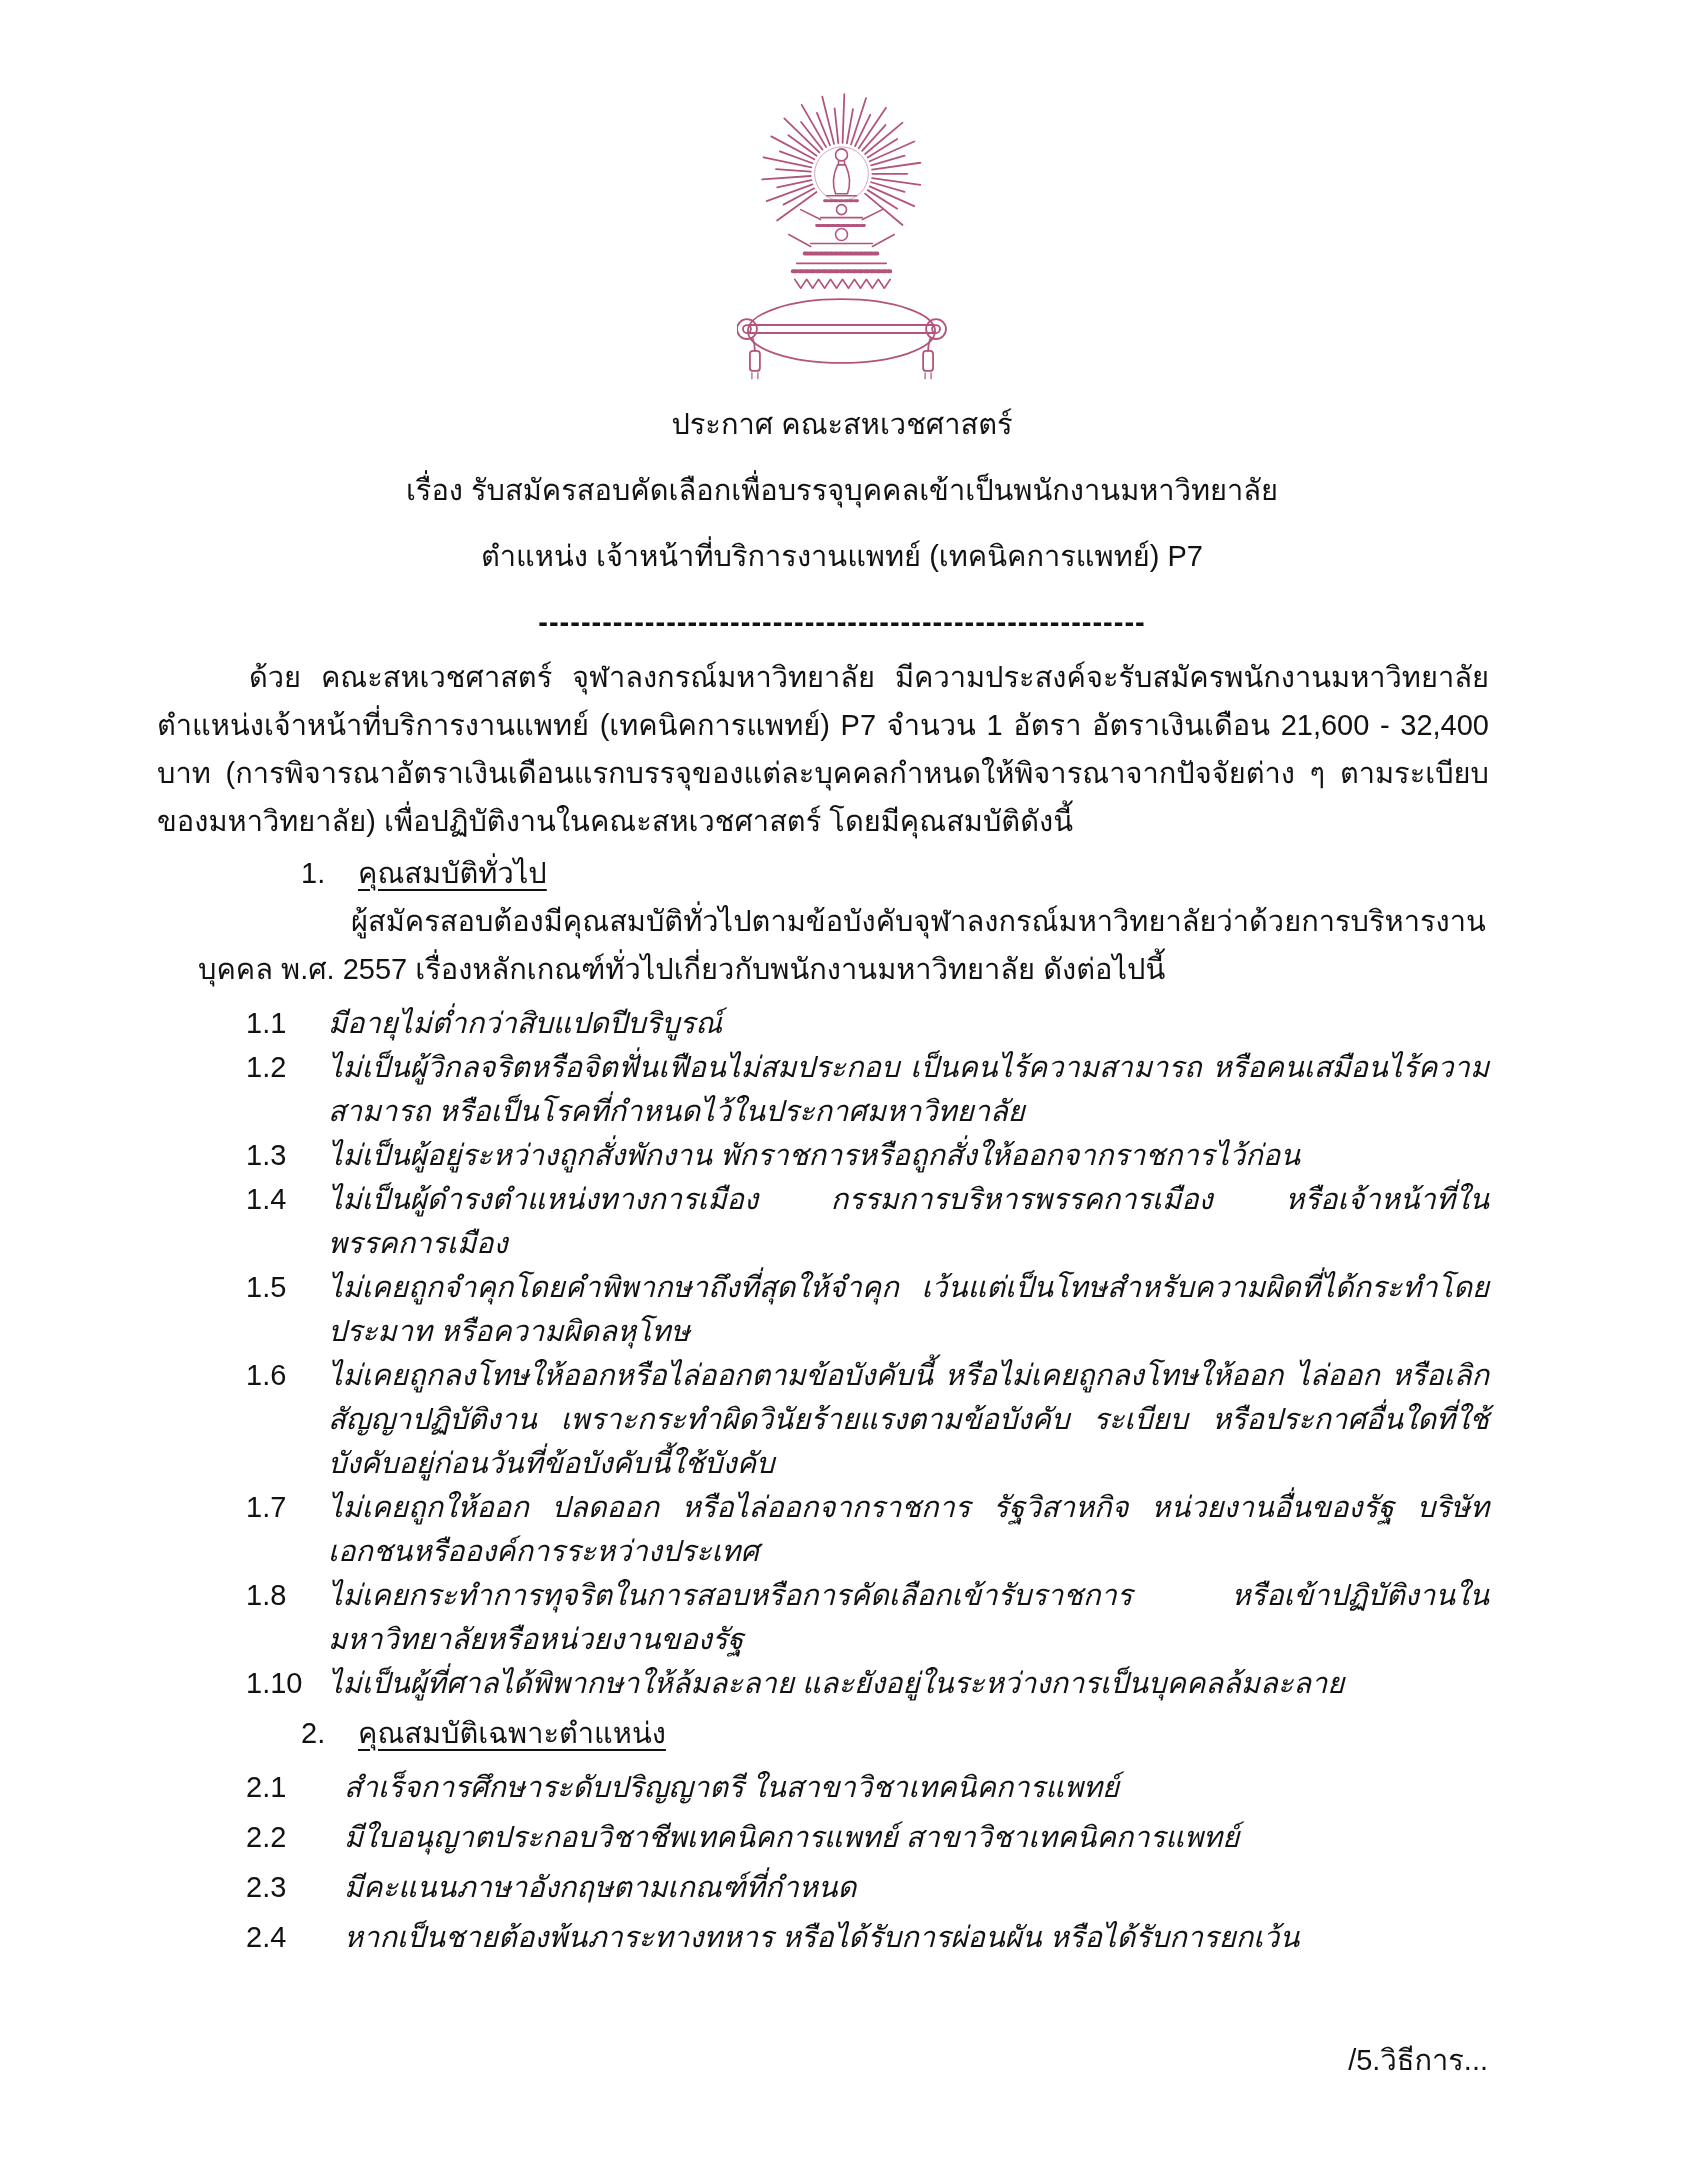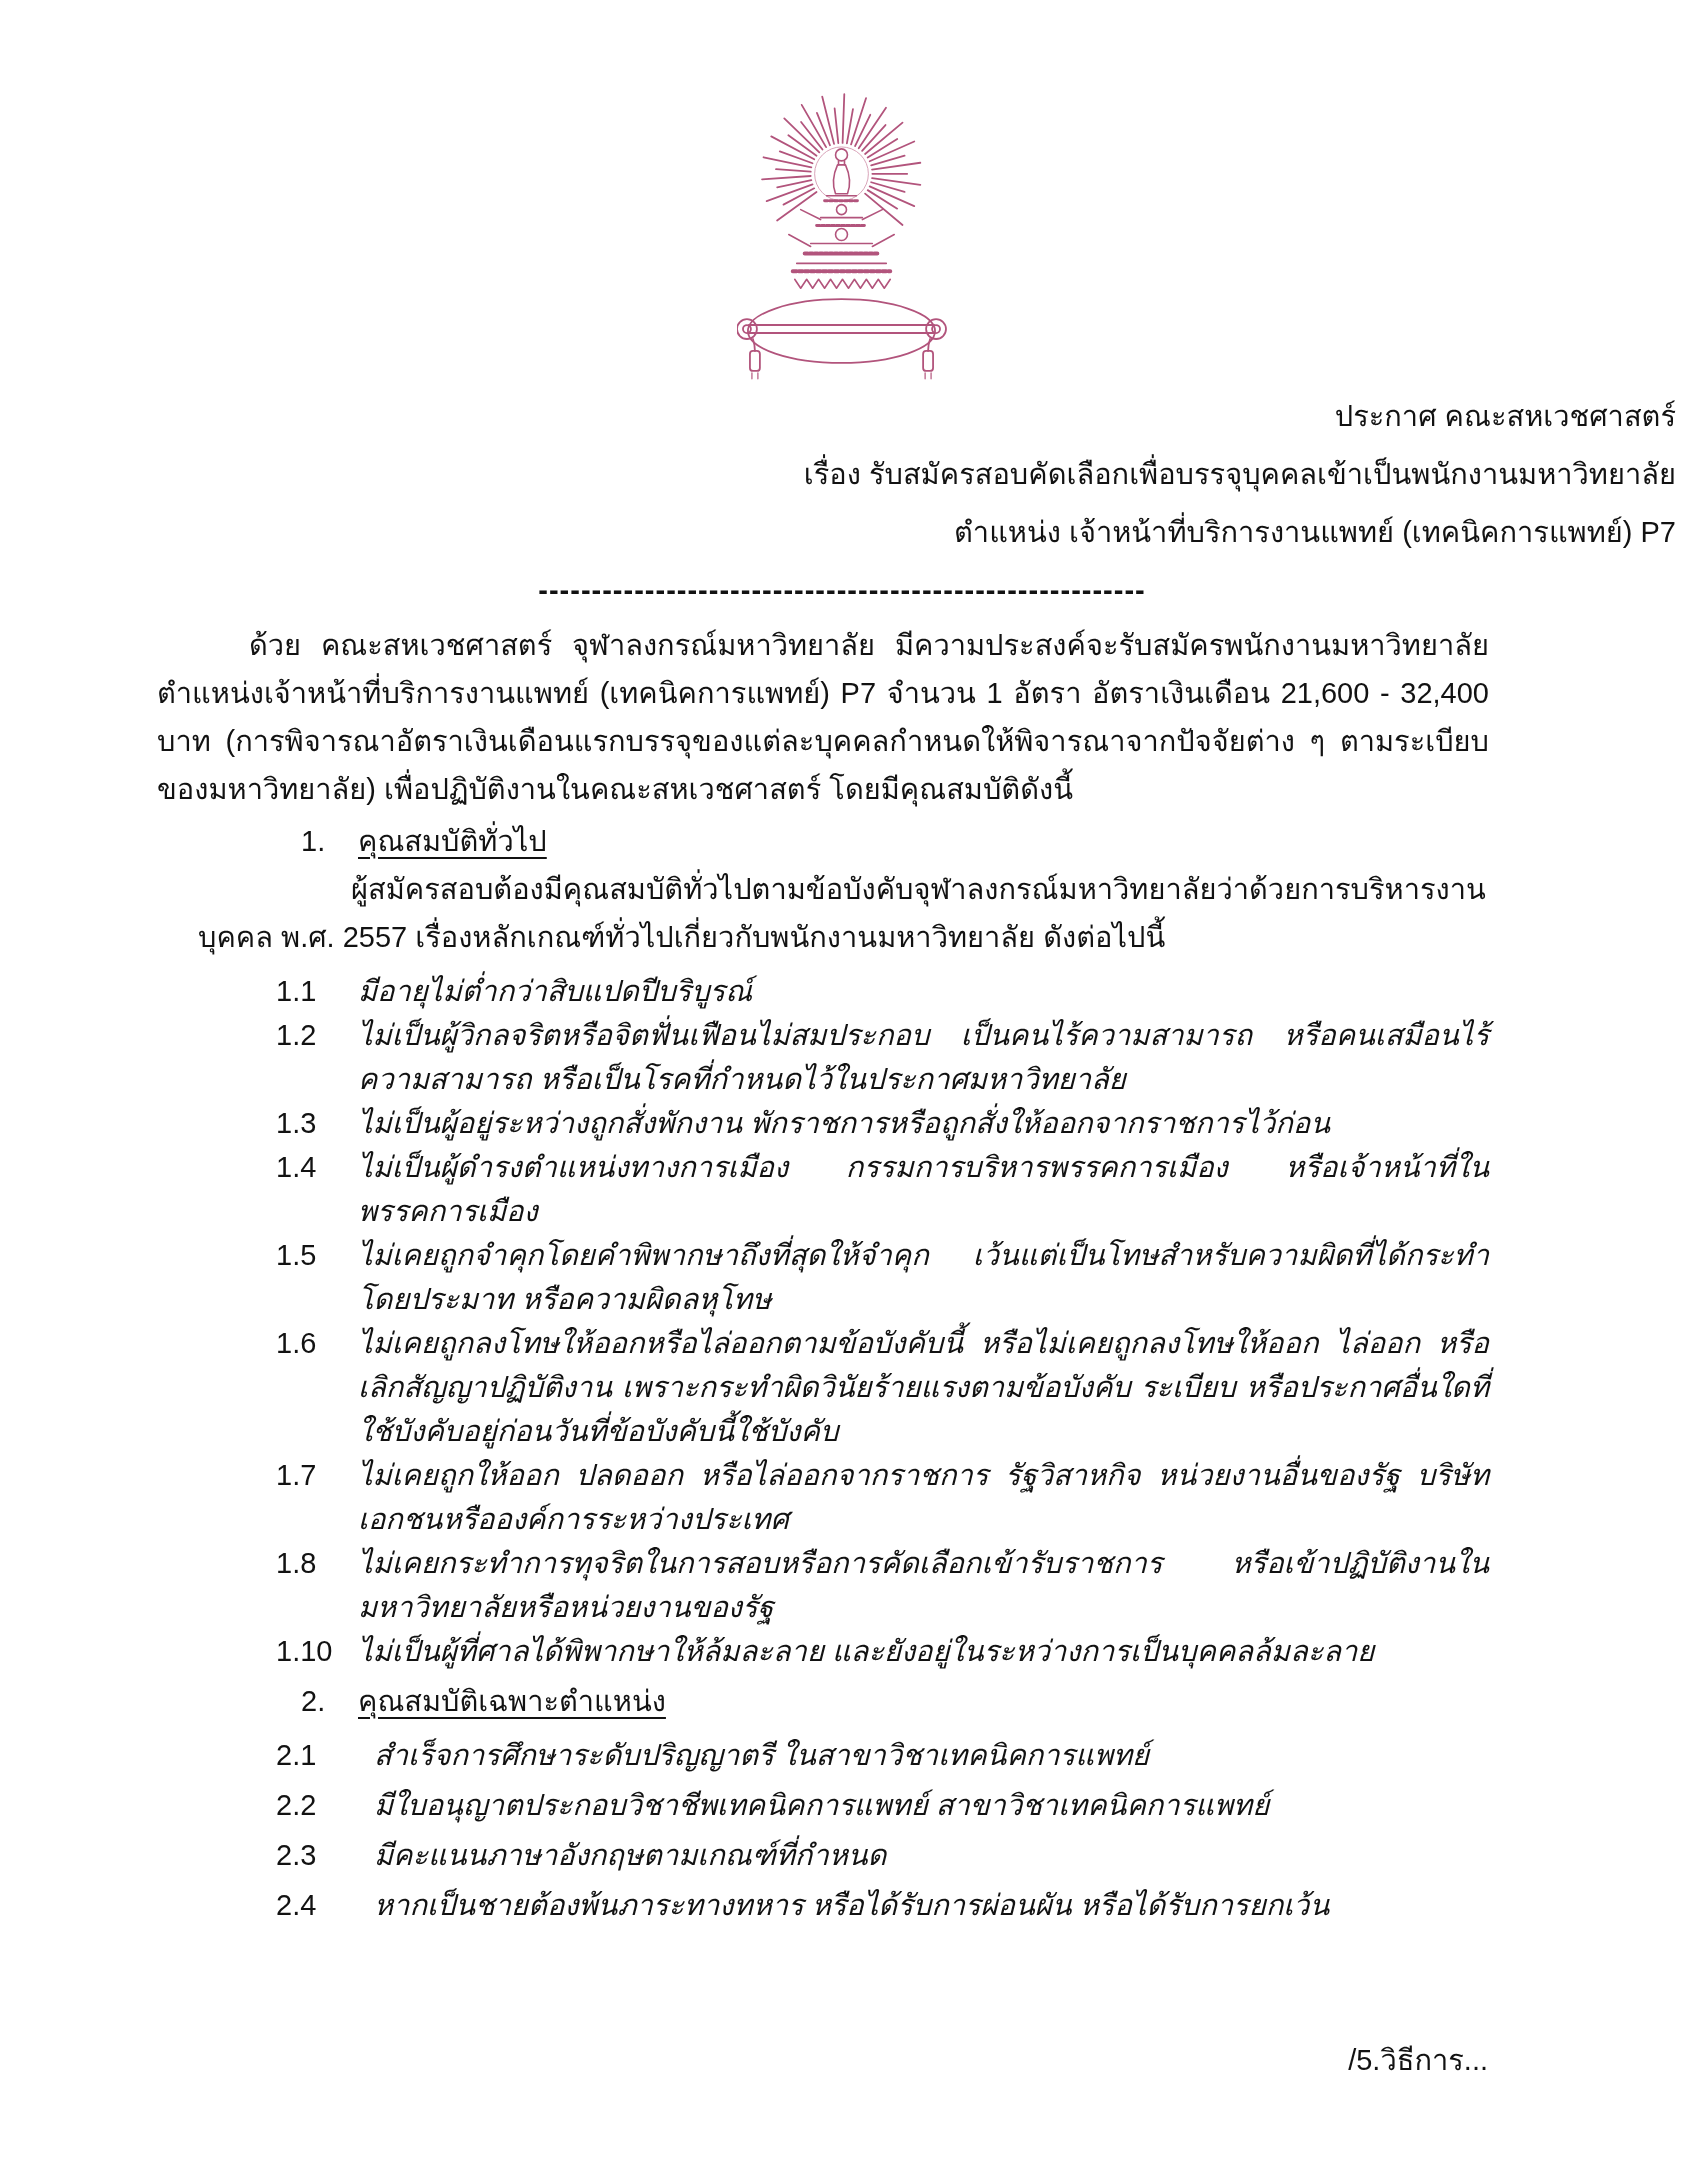--- a/index.html
+++ b/index.html
@@ -7,31 +7,31 @@
     position:relative;
     width:1684px;height:2178px;
     background:#ffffff;
     overflow:hidden;
     color:#121212;
     font-family:"Liberation Sans","DejaVu Sans",sans-serif;
     font-size:29px;line-height:48px;
   }
   .emblem-wrap{width:211px;height:291px;margin:92px auto 0;}
   .title-block{ text-align:center; line-height:50px; margin-top:8px; }
-  .title-line{margin:8px;text-align:right;}
+  .title-line{margin:16px;}
   .divider-line{ text-align:center; font-weight:bold; letter-spacing:1px; line-height:50px; margin:0; white-space:nowrap; }
   .content{ margin:0 195px 0 157px; }
   .opening-para{ margin:6px 0 0 0; text-align:justify; text-indent:92px; }
   .section-head{ display:flex; margin-top:4px; line-height:48px; }
   .section-num{ flex:none; margin-left:144px; width:57px; }
   .section-title{ text-decoration:underline; text-underline-offset:6px; }
   .section-intro{ margin:0 0 0 41px; text-indent:153px; text-align:justify; line-height:48px; }
   .items{ margin-top:8px; }
   .item{ display:flex; line-height:44px; }
-  .item-num{ flex:none; margin-left:119px; width:82px; }
+  .item-num{ flex:none; margin-left:89px; width:82px; }
   .item-text{ flex:1; text-align:justify;font-style:italic; }
   .items-sec2 .item{ margin-bottom:6px;gap:16px; }
   .footer-note{ position:absolute; top:2038px; right:196px; line-height:44px; }
   svg .stroke{ fill:none; stroke-linecap:round; stroke-linejoin:round; }
 </style>
 </head>
 <body>
 
 <div class="page">
 

